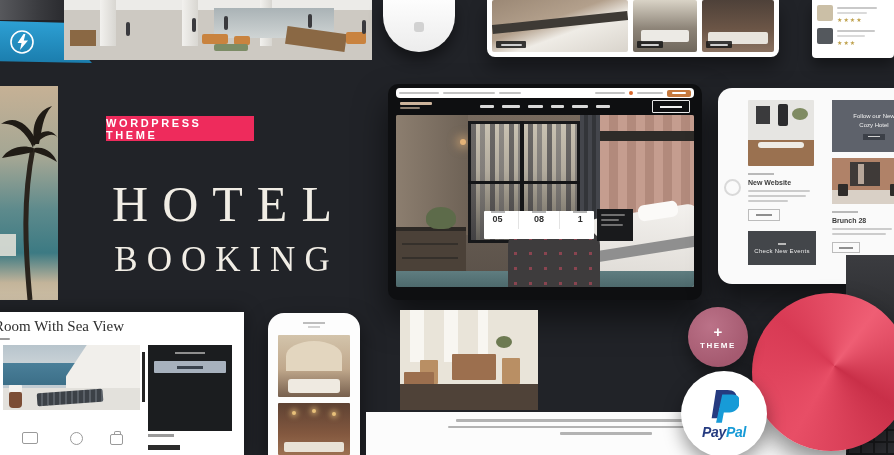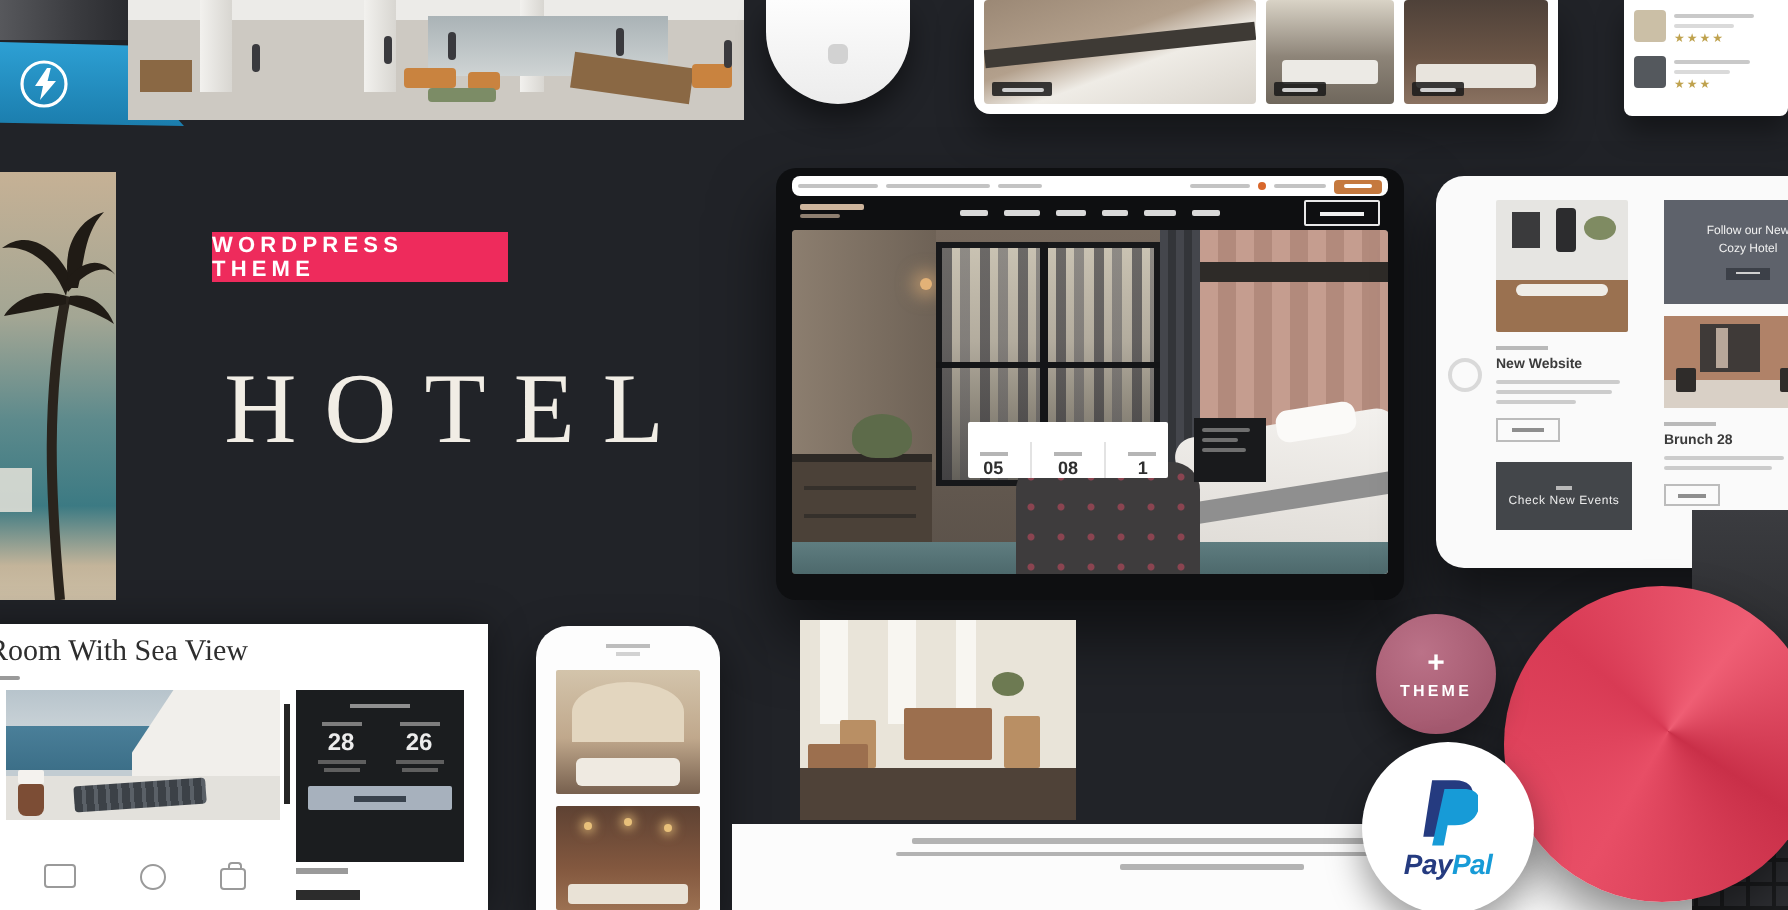--- a/index.html
+++ b/index.html
@@ -97,22 +97,22 @@
   .h-throw{left:200px;top:128px;width:106px;height:11px;background:#8f8f8f;transform:rotate(-9deg);}
   .h-pillow{left:242px;top:88px;width:40px;height:16px;background:#fbfaf8;border-radius:6px;transform:rotate(-9deg);}
   .h-dresser{left:0;top:112px;width:70px;height:60px;background:#4b4138;border-top:4px solid #2d2925;}
   .h-drawer{left:6px;width:56px;height:2px;background:#35302b;}
   .h-plant{left:30px;top:92px;width:30px;height:22px;background:#5d6b4a;border-radius:50% 50% 40% 40%;}
   .h-carpet{left:0;top:156px;width:100%;height:16px;background:linear-gradient(180deg,#5f7d80,#4d696c);}
   .h-chair{left:112px;top:116px;width:92px;height:56px;border-radius:14px 14px 0 0;
     background:#3e3c3d;
     background-image:radial-gradient(circle,#8a4450 1.5px,rgba(0,0,0,0) 2px);background-size:15px 15px;}
   .h-lamp{left:64px;top:24px;width:6px;height:6px;border-radius:50%;background:#e3b277;box-shadow:0 0 8px 4px rgba(227,178,119,.5);}
-  .h-book{left:88px;top:96px;width:100px;height:28px;background:#fff;border-radius:1px;
-    display:flex;align-items:flex-end;justify-content:space-around;}
+  .h-book{left:88px;top:96px;width:110px;height:28px;background:#fff;border-radius:1px;
+    display:flex;align-items:flex-start;justify-content:space-around;}
   .h-cell{display:flex;flex-direction:column;align-items:center;gap:2px;}
   .h-cell i{display:block;width:14px;height:2px;background:#b5b5b5;}
   .h-cell b{font-size:9px;color:#2f2f2f;font-weight:bold;line-height:9px;}
   .h-sep{width:1px;height:18px;background:#e3e3e3;}
   .h-darkpanel{left:201px;top:94px;width:36px;height:32px;background:#191a1c;padding:5px 4px;box-sizing:border-box;}
   .h-darkpanel i{display:block;height:2px;background:#6f6f6f;border-radius:1px;margin-bottom:3px;}
 
   
   .tablet{left:718px;top:88px;width:182px;height:196px;background:#fafafa;border-radius:14px 0 0 14px;
     box-shadow:0 16px 28px rgba(0,0,0,.5);}
@@ -310,20 +310,21 @@
       <path d="M34 60 C44 48 54 46 58 52 C50 40 38 46 32 56 Z" fill="#201b15"></path>
       <path d="M33 62 C22 58 8 62 2 72 C13 70 25 68 33 66 Z" fill="#201b15"></path>
       <path d="M35 62 C46 60 54 68 57 76 C48 70 40 68 34 66 Z" fill="#201b15"></path>
       <rect x="0" y="148" width="16" height="22" fill="#e8e4da" opacity=".85"></rect>
     </svg>
   </div>
 
   <div class="abs badge">WORDPRESS THEME</div>
   <div class="abs title">
     <div class="l1">HOTEL</div>
+    <div class="l2">BOOKING</div>
   </div>
 
   <div class="abs hero">
     <div class="browser-bar">
       <i style="width:40px;"></i>
         <i style="width:52px;"></i>
         <i style="width:22px;"></i>
       <i style="width:30px;margin-left:auto;"></i>
       <span class="bb-dot"></span>
       <i style="width:26px;"></i>
@@ -448,34 +449,20 @@
       <div class="abs rp-sea"></div>
       <div class="abs rp-bldg"></div>
       <div class="abs rp-deck"></div>
       <div class="abs rp-chair"></div>
       <div class="abs rp-towel"></div>
       <div class="abs rp-pot"></div>
     </div>
     <div class="abs rp-scroll"></div>
     <div class="abs book-widget">
       <div class="bw-title"></div>
-      <div class="bw-cells">
-        <div class="bw-cell">
-          <i></i>
-            <b>28</b>
-            <em></em>
-            <em style="width:18px;"></em>
-        </div>
-        <div class="bw-cell">
-          <i></i>
-            <b>26</b>
-            <em></em>
-            <em style="width:18px;"></em>
-        </div>
-      </div>
       <div class="bw-btn">
           <i></i>
         </div>
     </div>
     <div class="amen" style="left:38px;"></div>
     <div class="amen i2" style="left:86px;"></div>
     <div class="amen i3" style="left:126px;top:122px;width:11px;height:9px;"></div>
     <div class="abs best-cap"></div>
     <div class="abs best-line"></div>
   </div>

